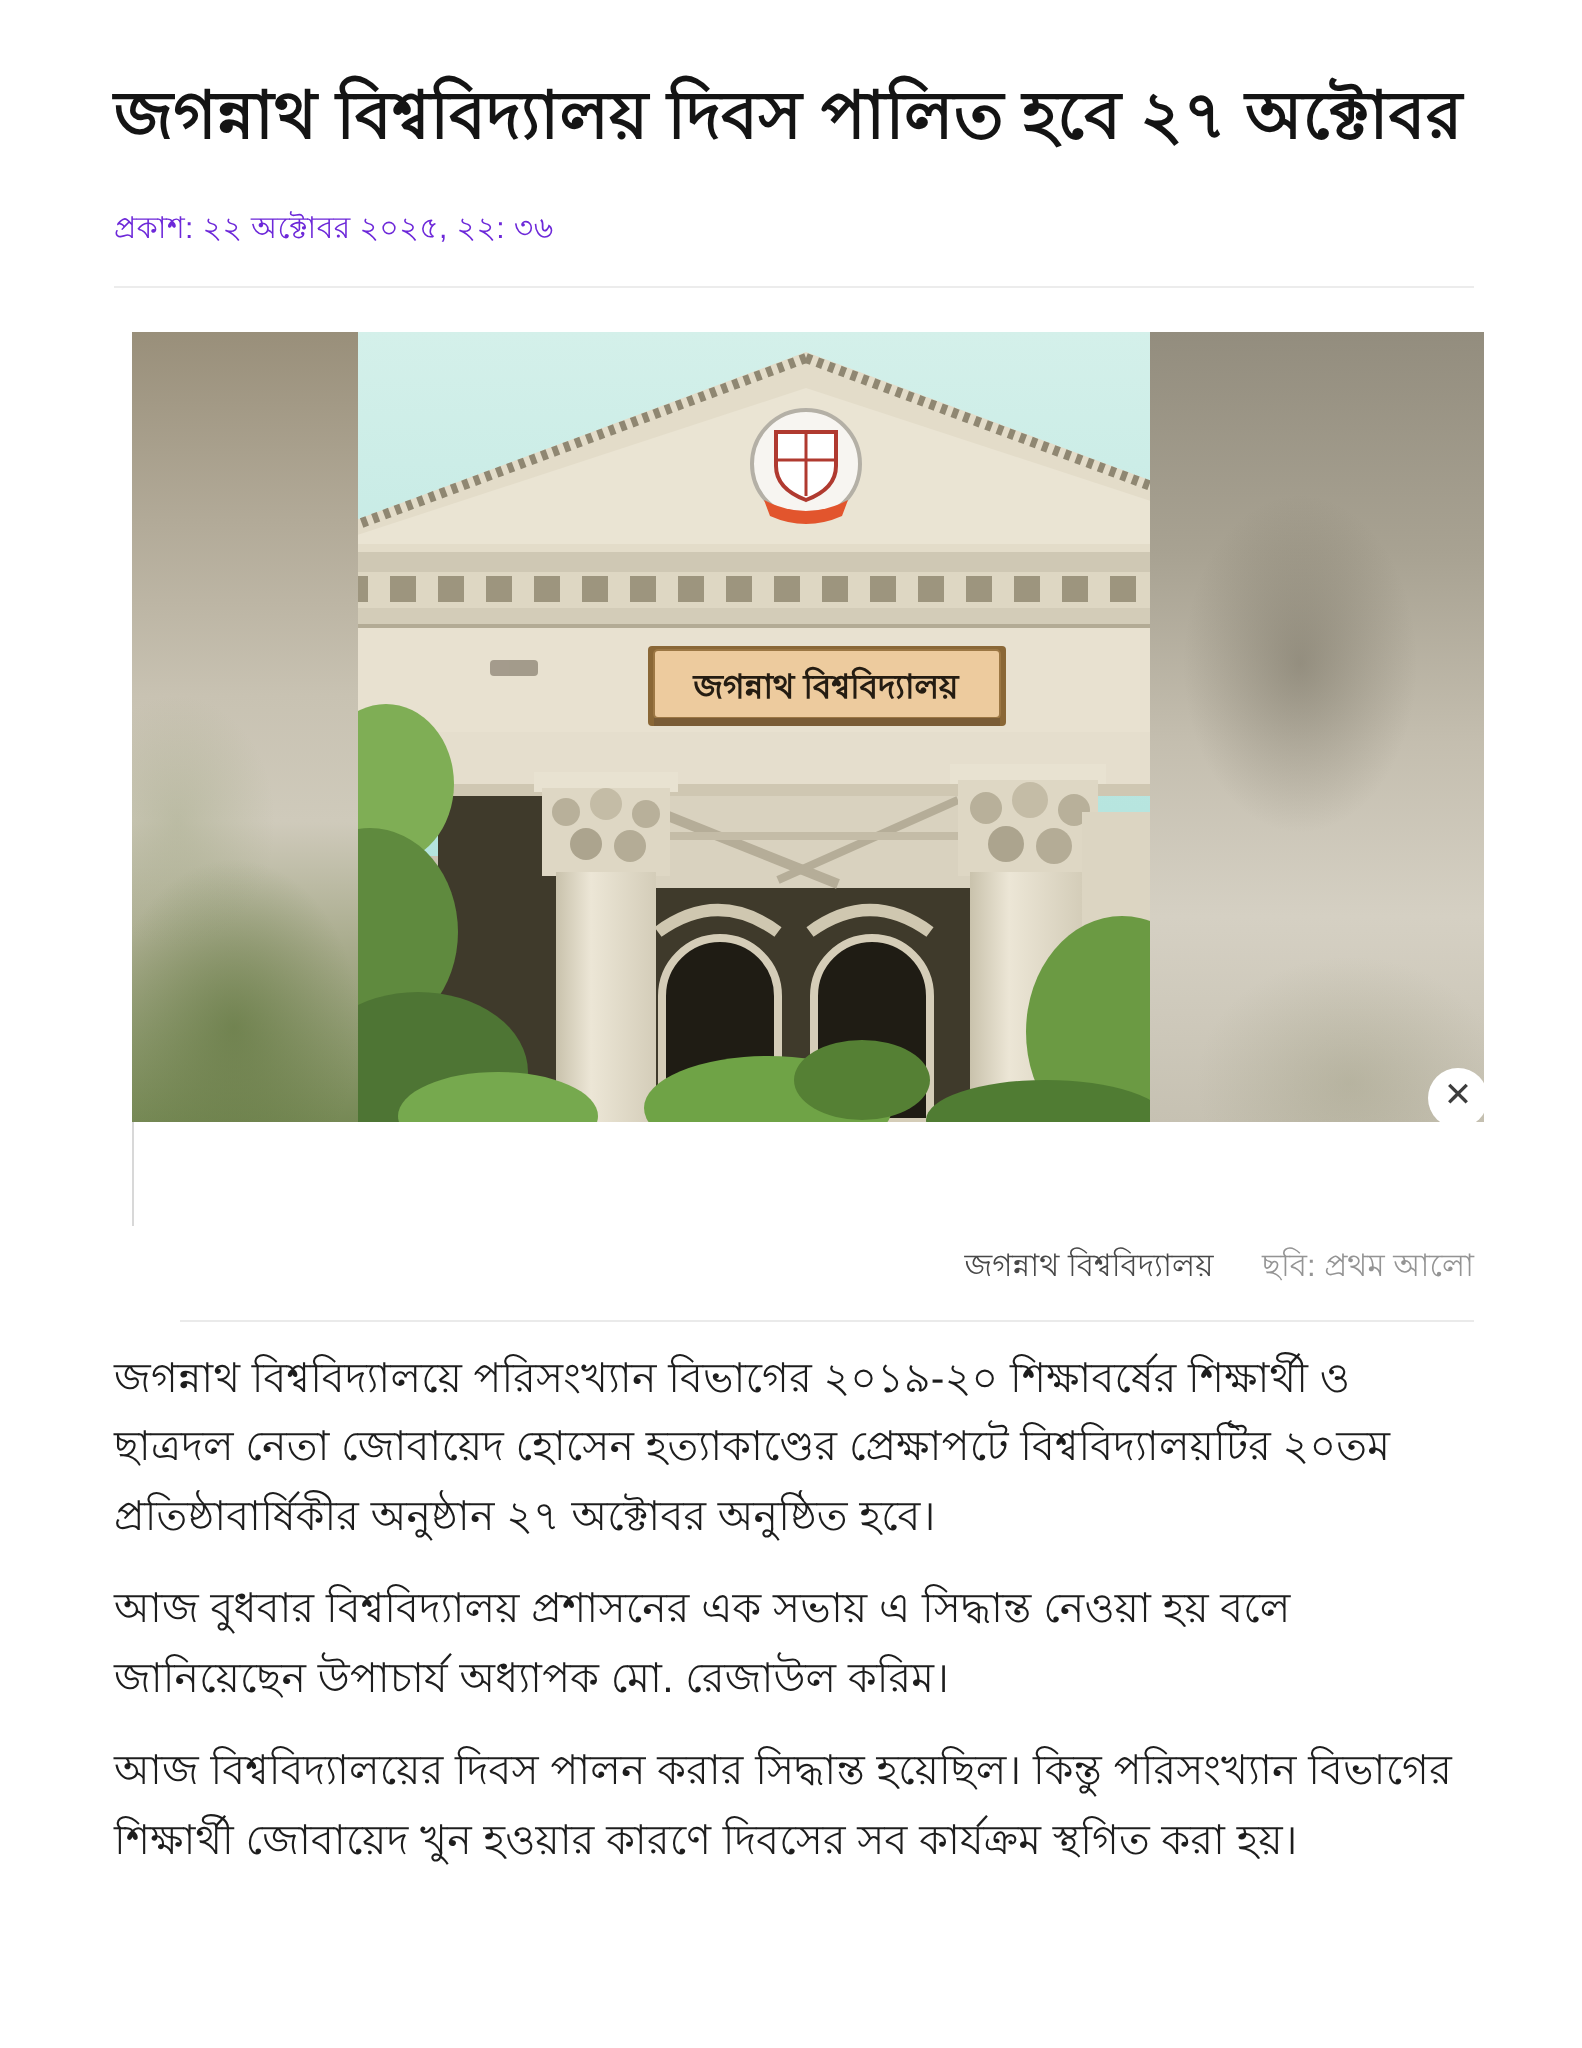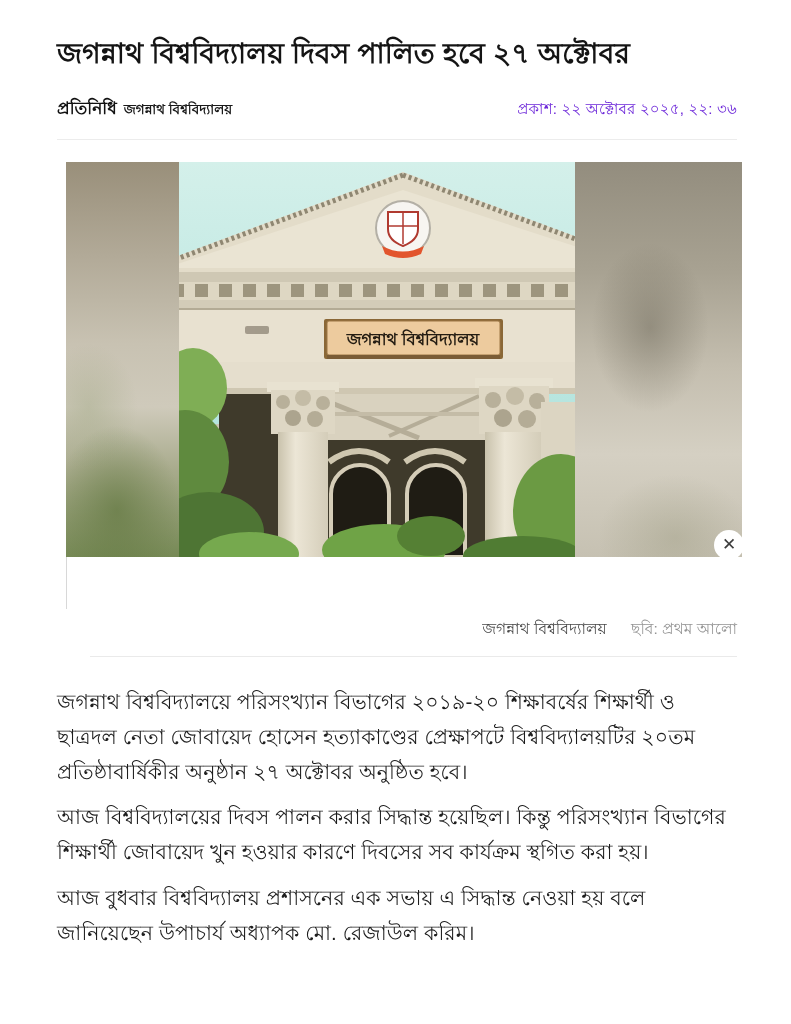--- a/index.html
+++ b/index.html
@@ -7,21 +7,21 @@
   body {
     width:791px; min-height:1024px;
     font-family:"Liberation Sans","DejaVu Sans",sans-serif;
     color:#1c1c1c;
   }
   .page { width:791px; min-height:1024px; background:#fff; overflow:hidden; }
   .content { padding:0 54px 0 57px; }
 
   .headline {
     margin-top:36px;
-    font-size:28px; line-height:1.32; font-weight:700; color:#141414;
+    font-size:33px; line-height:1.32; font-weight:700; color:#141414;
     letter-spacing:.2px;
   }
 
   .byline-row {
     margin-top:22px;
     display:flex; justify-content:space-between; align-items:baseline;
   }
   .byline { font-size:17px; font-weight:700; color:#121212; }
   .byline .loc { font-size:13.5px; font-weight:700; margin-left:7px; color:#1a1a1a; }
   .published { font-size:15px; color:#6d28d9; letter-spacing:.2px; }
@@ -62,38 +62,35 @@
     font-family:"DejaVu Sans","Liberation Sans",sans-serif;
   }
 
   .cap-rule { margin-left:9px; width:1px; height:52px; background:#d8d8d8; }
   .caption-row { margin:8px 0 0 33px; font-size:15.5px;text-align:right; }
   .caption-row .cap { color:#484848; }
   .caption-row .credit { color:#949494; margin-left:20px; }
   .rule-caption { margin:13px 0 0 33px; border-top:1px solid #eaeaea; }
 
   
-  .article-body { margin-top:28px; }
+  .article-body { margin-top:12px; }
   .article-body p {
     font-size:20.5px; line-height:1.7; color:#1d1d1d;
     margin-bottom:11px; letter-spacing:.1px;
   }
 </style>
 </head>
 <body>
 
 <div class="page">
   <div class="content">
 
     <h1 class="headline">জগন্নাথ বিশ্ববিদ্যালয় দিবস পালিত হবে ২৭ অক্টোবর</h1>
 
     <div class="byline-row">
-      <div class="byline">
-        <span>প্রতিনিধি</span><span class="loc">জগন্নাথ বিশ্ববিদ্যালয়</span>
-      </div>
       <div class="published">প্রকাশ: ২২ অক্টোবর ২০২৫, ২২: ৩৬</div>
     </div>
 
     <hr class="rule rule-top">
 
     <figure class="figure">
       <div class="blur-left"></div>
       <div class="blur-right"></div>
 
       <svg class="photo" viewBox="0 0 396 395" xmlns="http://www.w3.org/2000/svg">
@@ -224,18 +221,18 @@
 
     <figcaption class="caption-row">
       <span class="cap">জগন্নাথ বিশ্ববিদ্যালয়</span>
       <span class="credit">ছবি: প্রথম আলো</span>
     </figcaption>
 
     <hr class="rule rule-caption">
 
     <div class="article-body">
       <p>জগন্নাথ বিশ্ববিদ্যালয়ে পরিসংখ্যান বিভাগের ২০১৯-২০ শিক্ষাবর্ষের শিক্ষার্থী ও ছাত্রদল নেতা জোবায়েদ হোসেন হত্যাকাণ্ডের প্রেক্ষাপটে বিশ্ববিদ্যালয়টির ২০তম প্রতিষ্ঠাবার্ষিকীর অনুষ্ঠান ২৭ অক্টোবর অনুষ্ঠিত হবে।</p>
+      <p>আজ বুধবার বিশ্ববিদ্যালয় প্রশাসনের এক সভায় এ সিদ্ধান্ত নেওয়া হয় বলে জানিয়েছেন উপাচার্য অধ্যাপক মো. রেজাউল করিম।</p>
       <p>আজ বিশ্ববিদ্যালয়ের দিবস পালন করার সিদ্ধান্ত হয়েছিল। কিন্তু পরিসংখ্যান বিভাগের শিক্ষার্থী জোবায়েদ খুন হওয়ার কারণে দিবসের সব কার্যক্রম স্থগিত করা হয়।</p>
-      <p>আজ বুধবার বিশ্ববিদ্যালয় প্রশাসনের এক সভায় এ সিদ্ধান্ত নেওয়া হয় বলে জানিয়েছেন উপাচার্য অধ্যাপক মো. রেজাউল করিম।</p>
     </div>
 
   </div>
 </div>
 
 </body></html>

